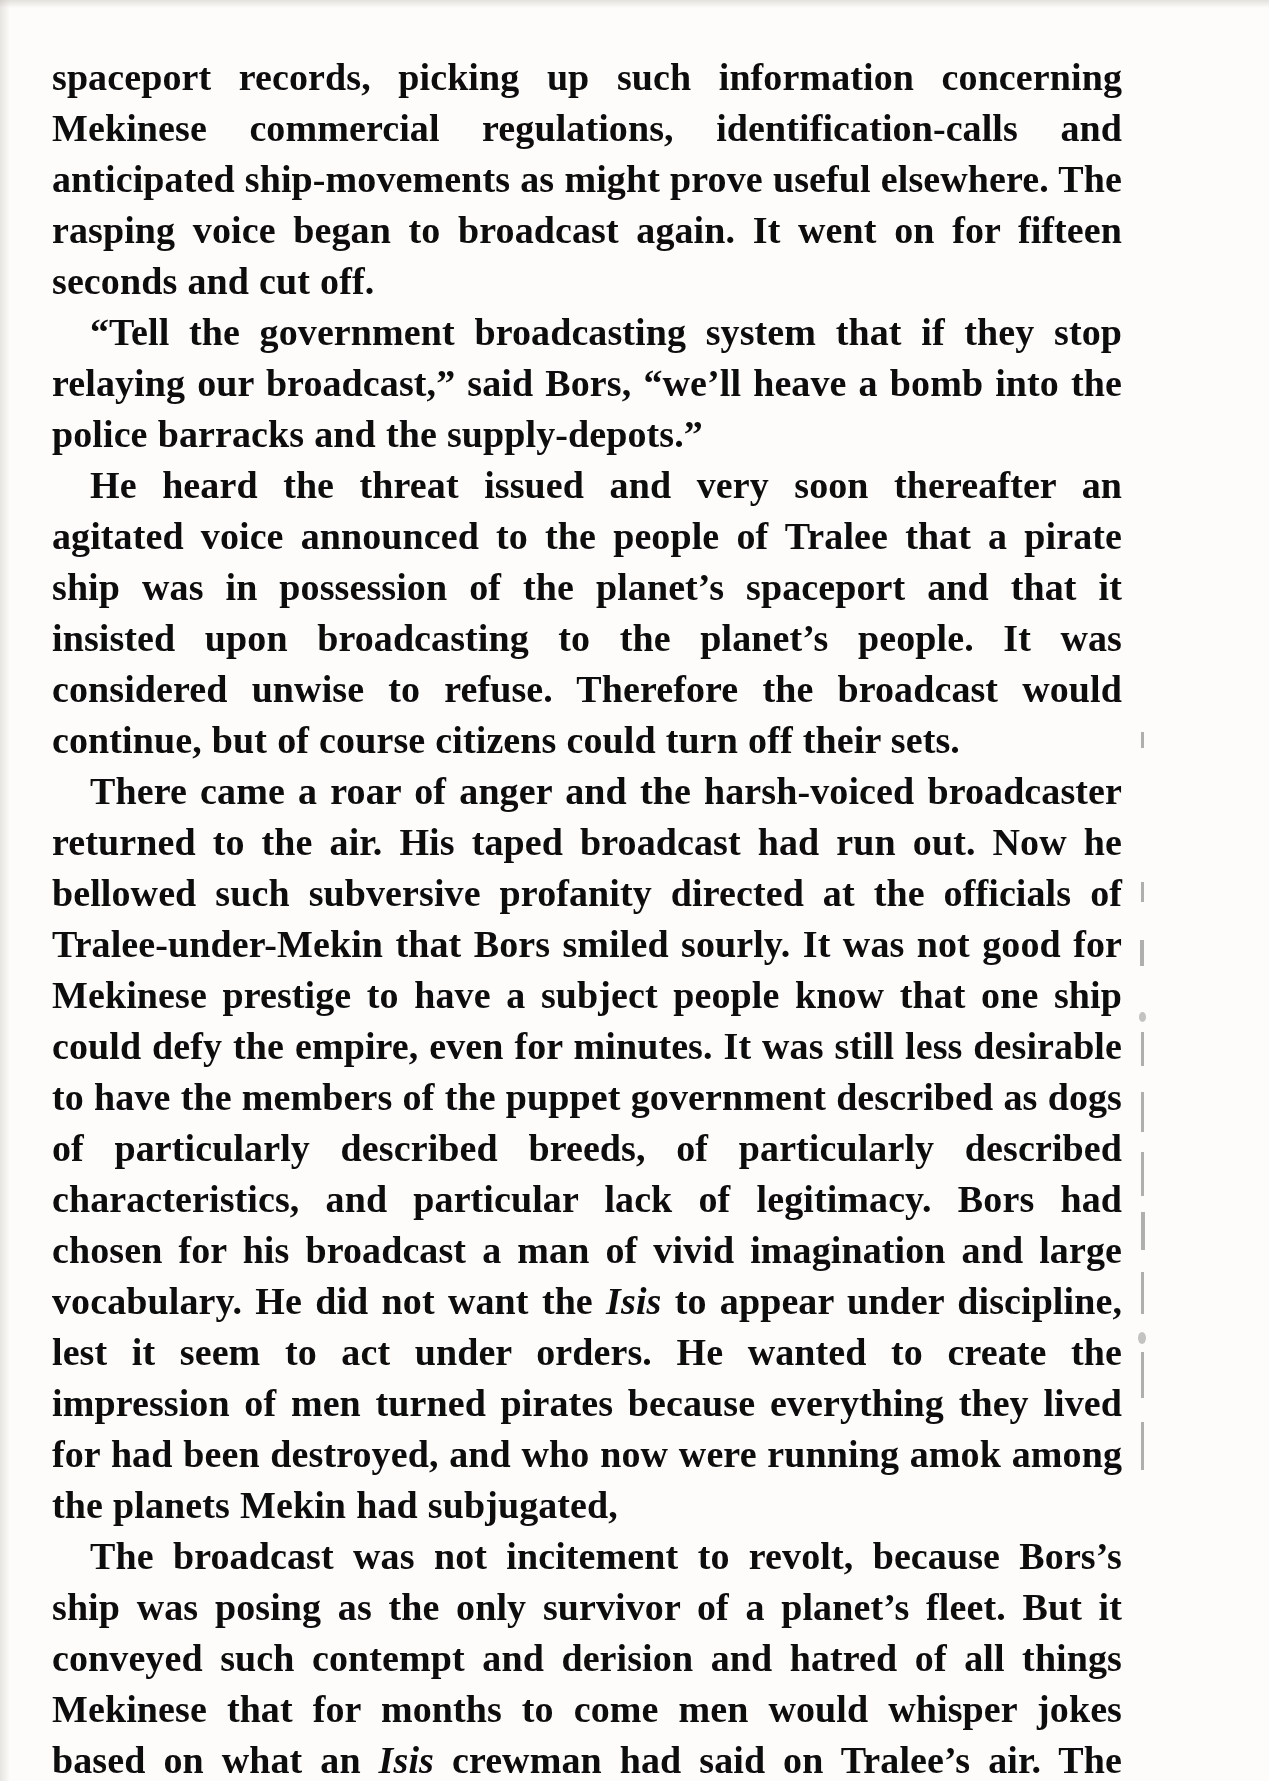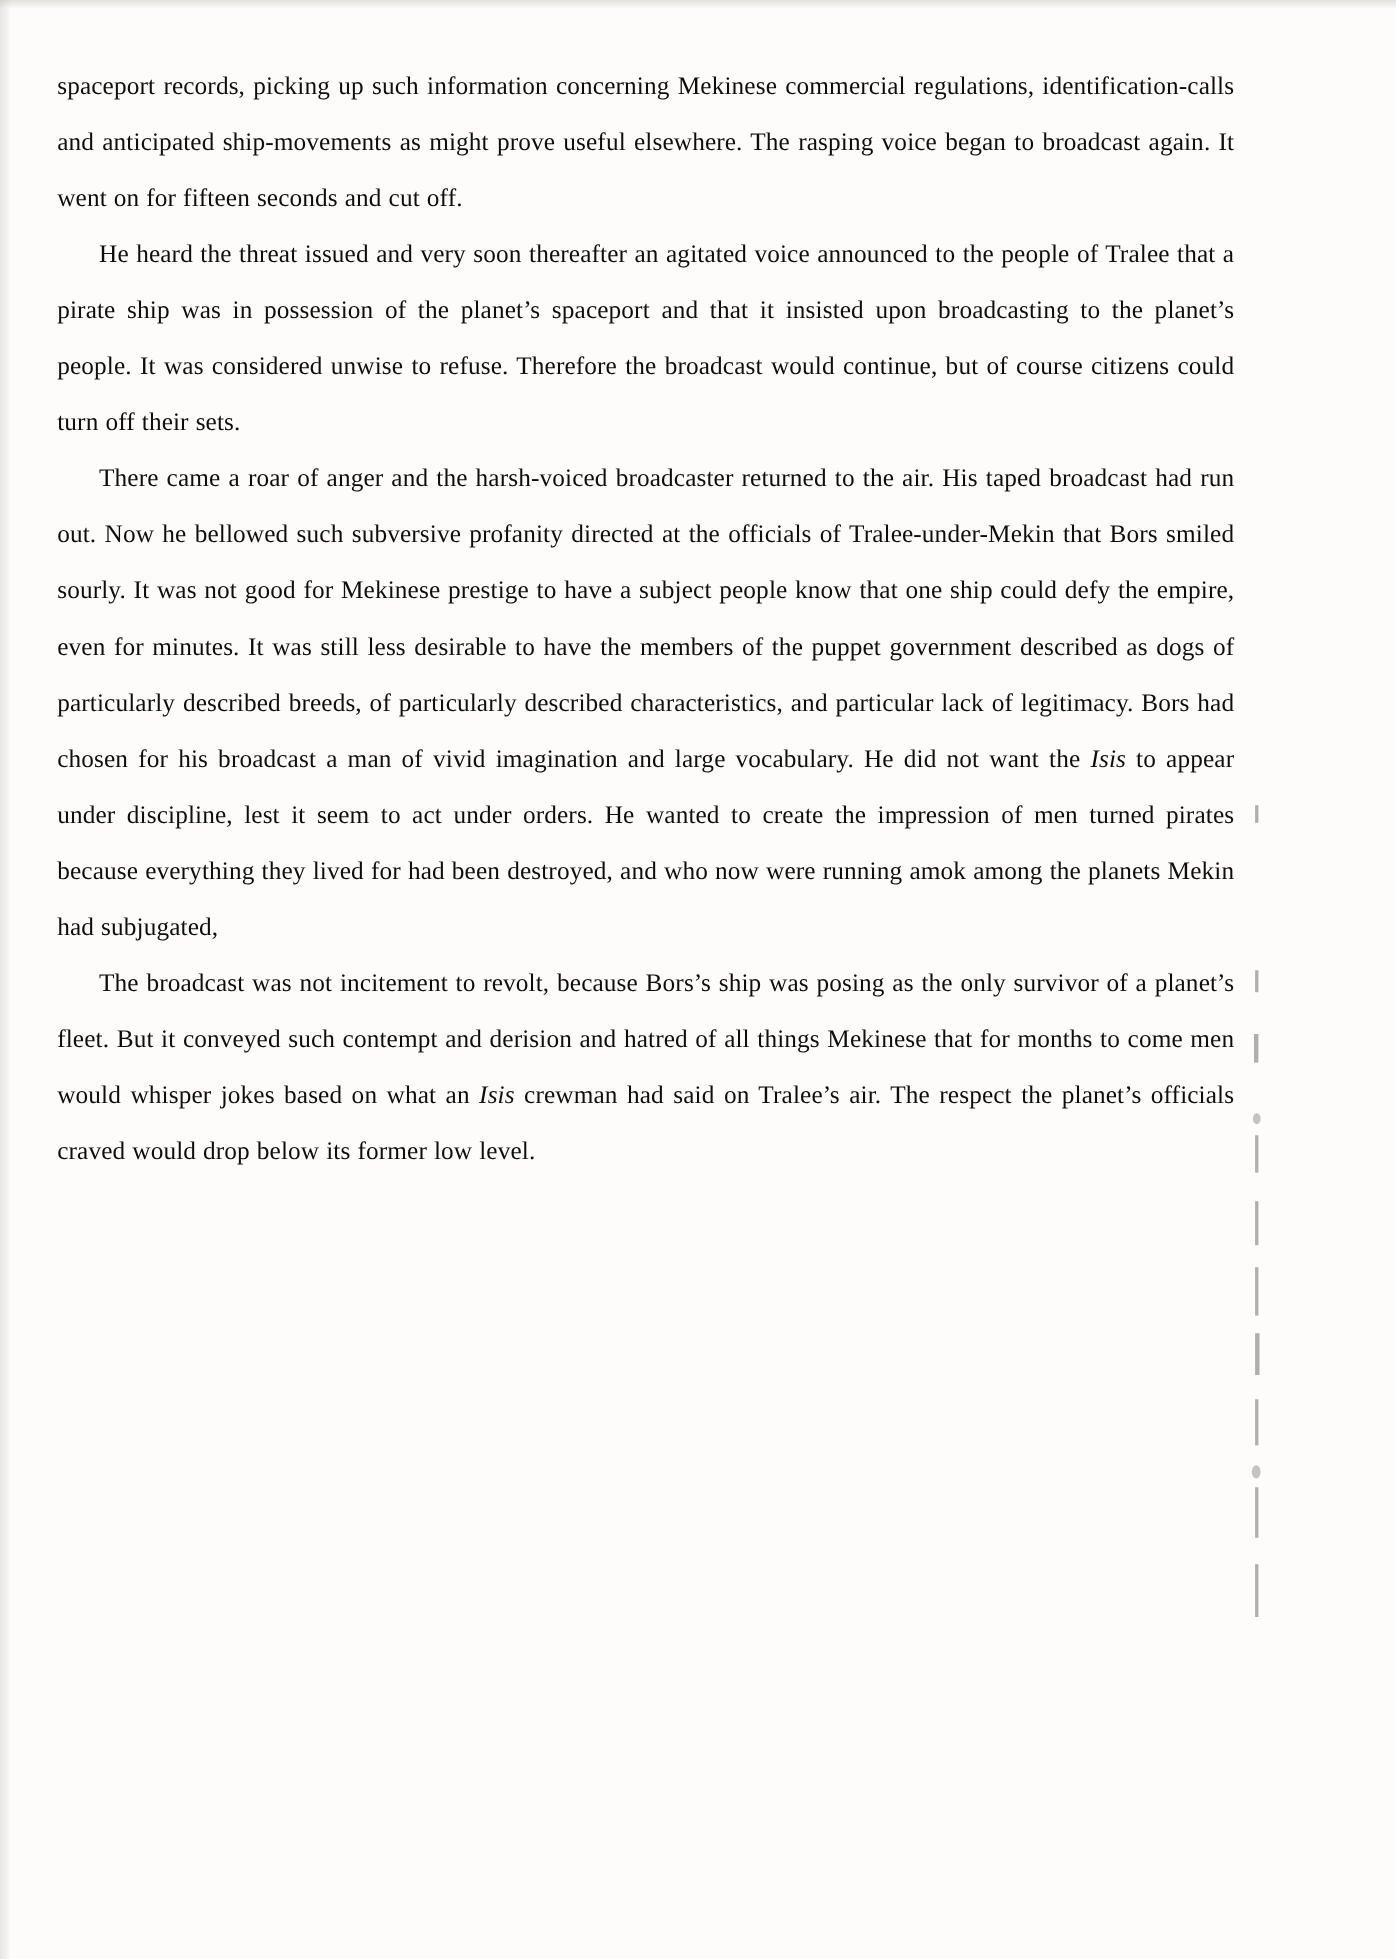--- a/index.html
+++ b/index.html
@@ -31,29 +31,29 @@
     height: 1640px;
   }
   .text-column {
     position: absolute;
     left: 0;
     top: 0;
     width: 1070px;
   }
   p.para {
     margin: 0;
-    font-size: 23px;
+    font-size: 38px;
     line-height: 51px;
     text-align: justify;
     text-justify: inter-word;
     letter-spacing: 0.1px;
     word-spacing: 0.5px;
     color: #0d0d0d;
     text-indent: 0;
-    font-weight: 400;
+    font-weight: 700;
   }
   p.para.indent {
     text-indent: 38px;
   }
   .para em {
     font-style: italic;
   }
   .folio {
     position: absolute;
     left: 0;
@@ -99,20 +99,21 @@
 </head>
 <body>
 
 <div class="page">
   <div class="edge-shadow-top"></div>
   <div class="edge-shadow-left"></div>
 
   <div class="page-inner">
     <div class="text-column">
       <p class="para">spaceport records, picking up such information concerning Mekinese commercial regulations, identification-calls and anticipated ship-movements as might prove useful elsewhere. The rasping voice began to broadcast again. It went on for fifteen seconds and cut off.</p>
+      <p class="para indent">“Tell the government broadcasting system that if they stop relaying our broadcast,” said Bors, “we’ll heave a bomb into the police barracks and the supply-depots.”</p>
       <p class="para indent">He heard the threat issued and very soon thereafter an agitated voice announced to the people of Tralee that a pirate ship was in possession of the planet’s spaceport and that it insisted upon broadcasting to the planet’s people. It was considered unwise to refuse. Therefore the broadcast would continue, but of course citizens could turn off their sets.</p>
       <p class="para indent">There came a roar of anger and the harsh-voiced broadcaster returned to the air. His taped broadcast had run out. Now he bellowed such subversive profanity directed at the officials of Tralee-under-Mekin that Bors smiled sourly. It was not good for Mekinese prestige to have a subject people know that one ship could defy the empire, even for minutes. It was still less desirable to have the members of the puppet government described as dogs of particularly described breeds, of particularly described characteristics, and particular lack of legitimacy. Bors had chosen for his broadcast a man of vivid imagination and large vocabulary. He did not want the <em>Isis</em> to appear under discipline, lest it seem to act under orders. He wanted to create the impression of men turned pirates because everything they lived for had been destroyed, and who now were running amok among the planets Mekin had subjugated,</p>
       <p class="para indent">The broadcast was not incitement to revolt, because Bors’s ship was posing as the only survivor of a planet’s fleet. But it conveyed such contempt and derision and hatred of all things Mekinese that for months to come men would whisper jokes based on what an <em>Isis</em> crewman had said on Tralee’s air. The respect the planet’s officials craved would drop below its former low level.</p>
     </div>
 
 
     <div class="margin-marks">
       <div class="mark" style="left:10px; top:0px;  width:3px; height:16px;"></div>
       <div class="mark" style="left:10px; top:150px; width:3px; height:20px;"></div>
       <div class="mark" style="left:9px;  top:208px; width:4px; height:26px;"></div>

